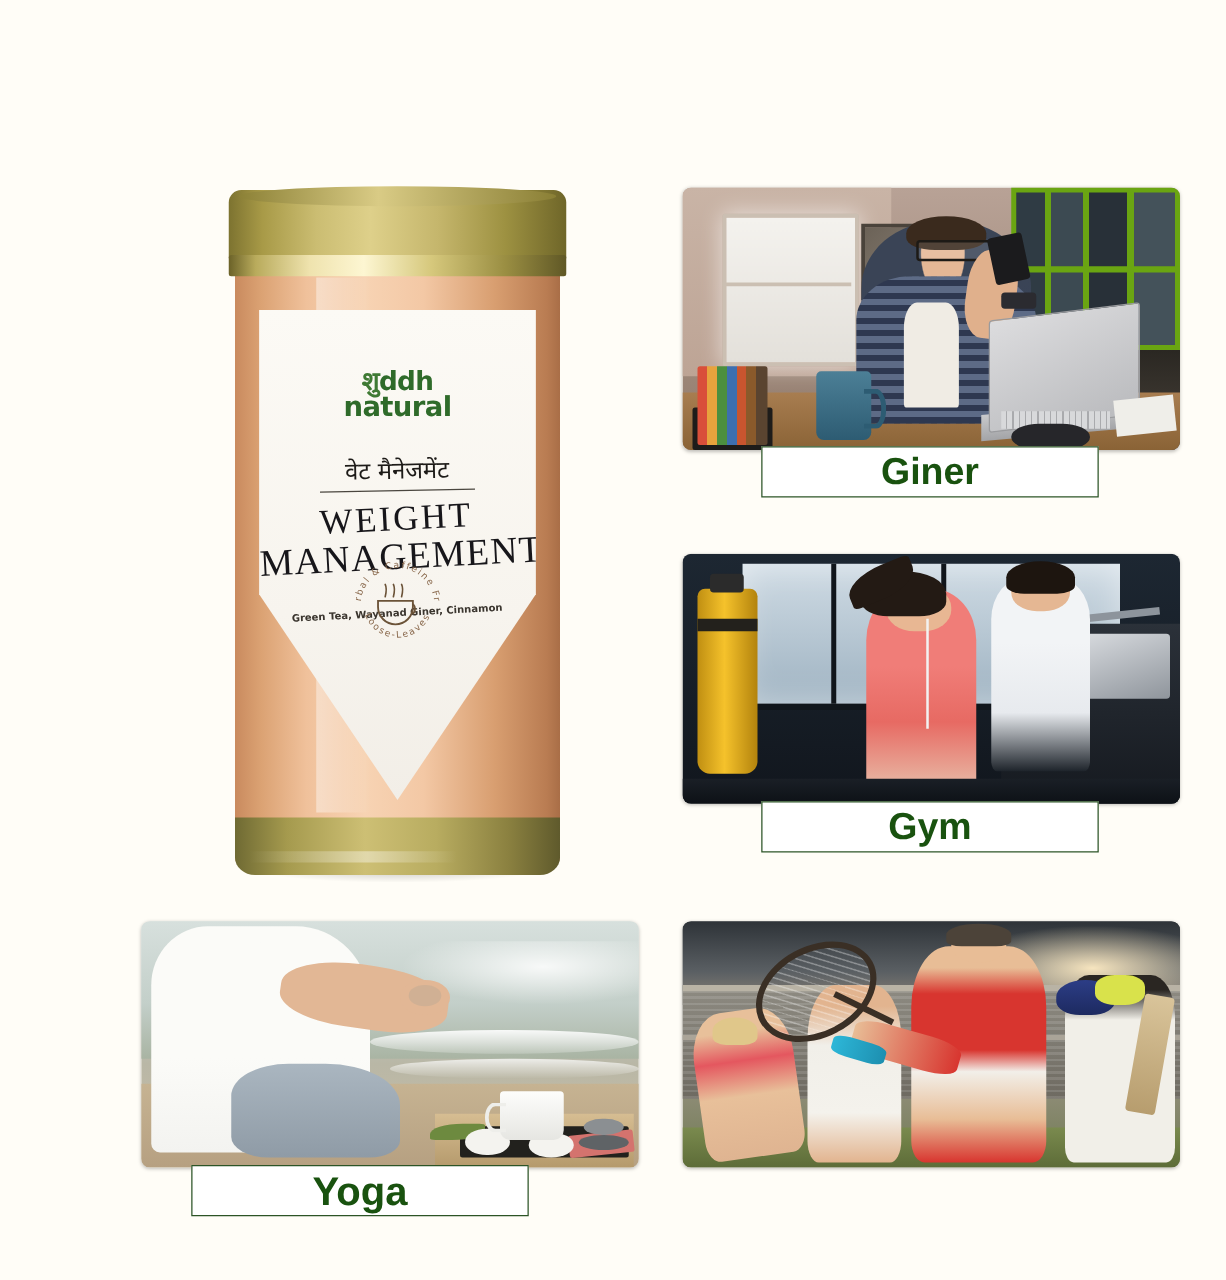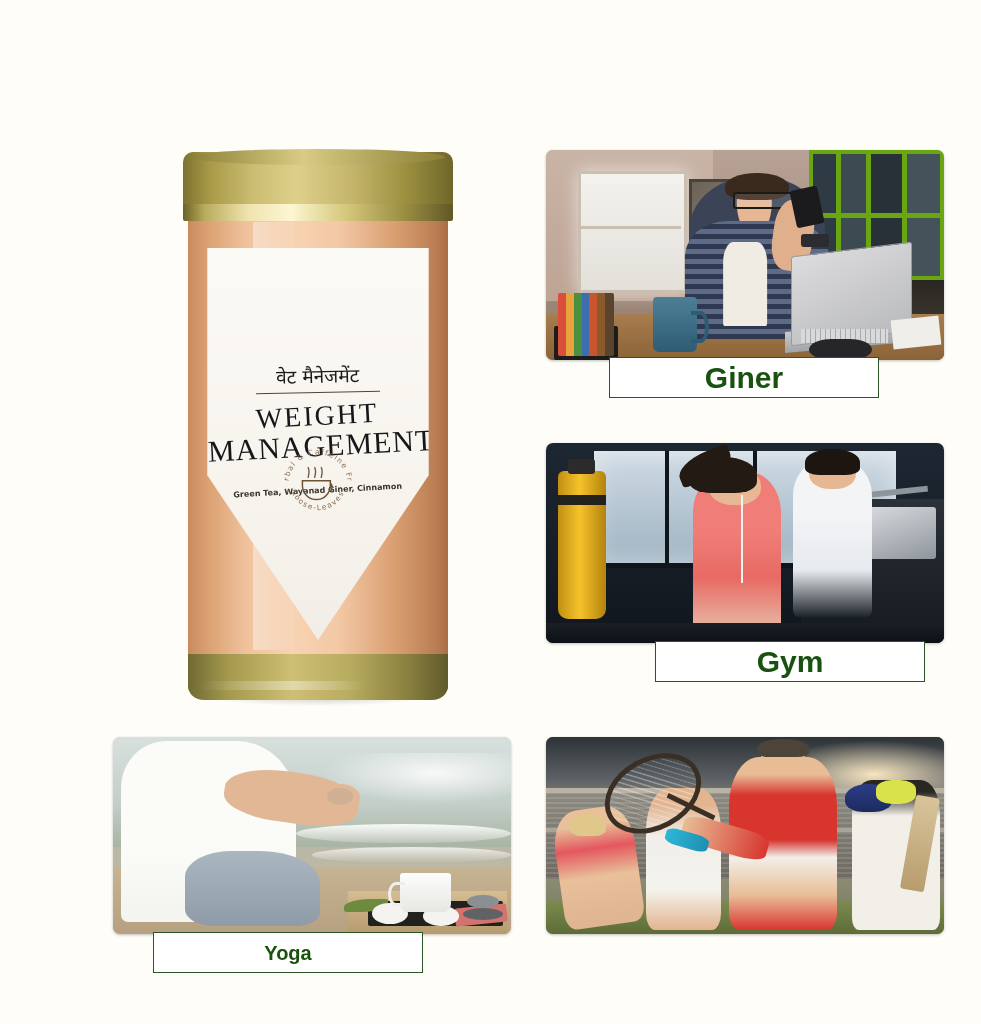--- a/index.html
+++ b/index.html
@@ -104,21 +104,21 @@
       background:#1e1c1a;border-radius:2px;}
   .off-kbd{position:absolute;right:14%;bottom:8%;width:22%;height:7%;
       background:repeating-linear-gradient(90deg,#d8d9db 0 4px,#a9aaad 4px 5px);}
   .off-paper{position:absolute;right:1%;bottom:6%;width:12%;height:14%;
       background:#efeee9;transform:rotate(-6deg);}
   .off-speaker{position:absolute;right:18%;bottom:0;width:16%;height:10%;
       background:#26262a;border-radius:50%/70%;}
 
   
   #gym-card{left:546px;top:443px;width:398px;height:200px;}
-  #gym-caption{left:609px;top:641px;width:268px;height:39px;margin-left:46px;}
+  #gym-caption{left:609px;top:641px;width:268px;height:39px;}
   #gym-caption span{font-size:30px;}
   .gym-bg{position:absolute;inset:0;background:linear-gradient(180deg,#1d2732 0%,#11161d 100%);}
   .gym-win{position:absolute;left:12%;top:4%;width:76%;height:56%;
       background:linear-gradient(180deg,#cfdbe4,#9fb3c2);
       box-shadow:inset 0 0 26px rgba(255,255,255,.5);}
   .gym-mullion{position:absolute;top:4%;height:56%;width:4px;background:#10151b;}
   .gym-sill{position:absolute;left:12%;top:60%;width:76%;height:5px;background:#10151b;}
   .gym-bag{position:absolute;left:3%;top:14%;width:12%;height:74%;
       background:linear-gradient(90deg,#c08f12,#f5c22b 45%,#b3830d);
       border-radius:6px 6px 10px 10px;}
@@ -148,21 +148,21 @@
   .gym-mhead{position:absolute;left:66%;top:6%;width:12%;height:17%;
       background:#e5b793;border-radius:50% 50% 44% 44%;}
   .gym-mhair{position:absolute;left:65%;top:3%;width:14%;height:13%;
       background:#1d150f;border-radius:50% 50% 26% 26%;}
   .gym-floor{position:absolute;left:0;bottom:0;width:100%;height:10%;
       background:linear-gradient(180deg,#1a1f26,#0d1116);}
 
   
   #yoga-card{left:113px;top:737px;width:398px;height:197px;}
   #yoga-caption{left:153px;top:932px;width:268px;height:39px;}
-  #yoga-caption span{font-size:20px;text-align:right;}
+  #yoga-caption span{font-size:32px;text-align:right;}
   .yg-bg{position:absolute;inset:0;background:
       linear-gradient(180deg,#cfd9d7 0%,#bcc9c6 32%,#b9b7a6 58%,#cbbfa4 100%);}
   .yg-sea{position:absolute;left:0;top:0;width:100%;height:56%;
       background:linear-gradient(180deg,#d7e0dd,#c3cfc9 60%,#a9b4a3 100%);}
   .yg-glint{position:absolute;left:52%;top:8%;width:48%;height:26%;
       background:radial-gradient(ellipse at 60% 40%,rgba(255,255,255,.85),transparent 70%);}
   .yg-wave{position:absolute;left:46%;top:44%;width:54%;height:10%;
       background:linear-gradient(180deg,rgba(255,255,255,.9),rgba(255,255,255,.2));
       border-radius:50%;}
   .yg-wave2{position:absolute;left:50%;top:56%;width:50%;height:8%;
@@ -350,20 +350,26 @@
     <div class="jar-hl"></div>
     <div class="jar-base">
       <div class="jar-base-shine"></div>
     </div>
     <div class="jar-lid">
       <div class="jar-lid-top"></div>
     </div>
     <div class="jar-lid-rim"></div>
 
     <div class="jar-label">
+      <div class="brand">
+        <div class="brand-1">
+          <span class="dev">श</span><span class="leaf">ु</span><span>ddh</span>
+        </div>
+        <div class="brand-2">natural</div>
+      </div>
 
       <div class="hindi">वेट मैनेजमेंट</div>
       <div class="hindi-rule"></div>
 
       <div class="wm">
         <div class="wm-1">WEIGHT</div>
         <div class="wm-2">MANAGEMENT</div>
       </div>
 
       <div class="ingredients">Green Tea, Wayanad Giner, Cinnamon</div>

